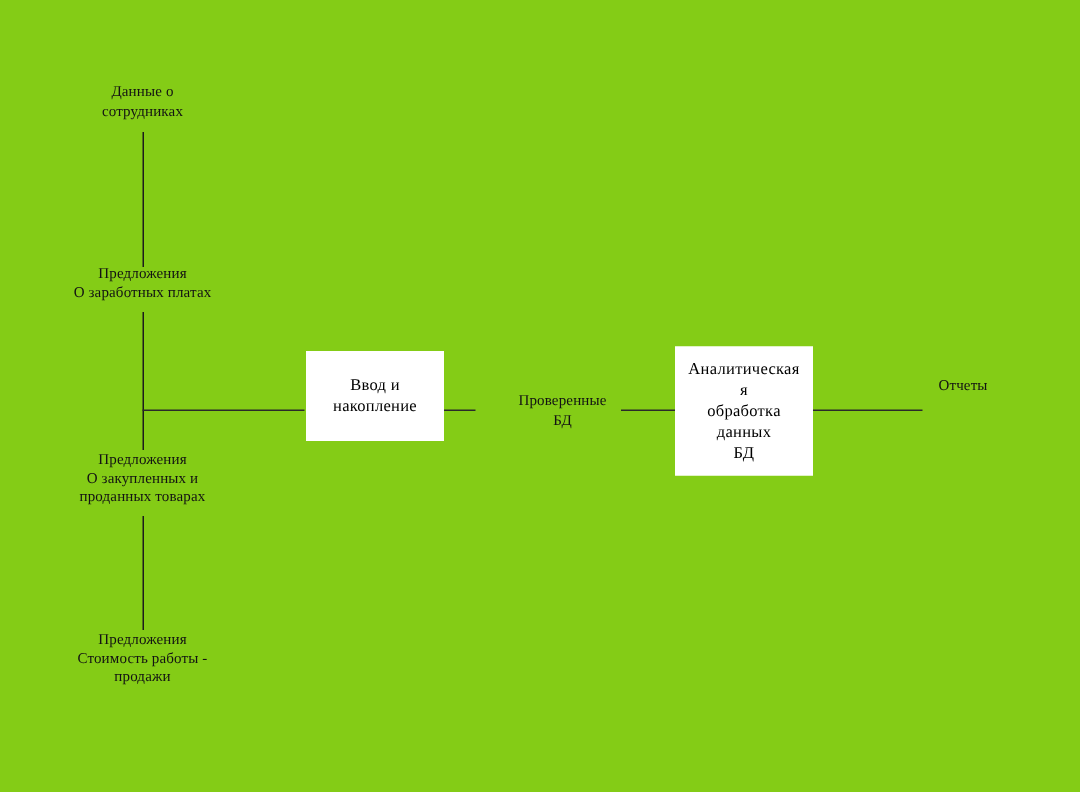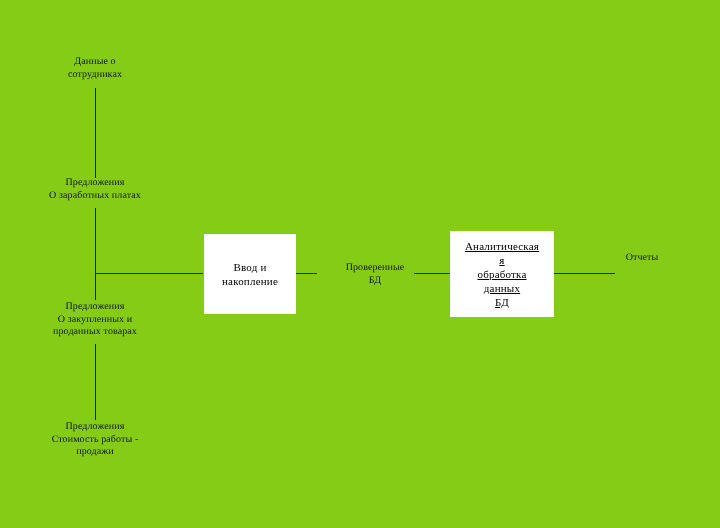--- a/index.html
+++ b/index.html
@@ -83,29 +83,29 @@
 
   <div class="connector-v" style="left:95px; top:88px; height:90px;"></div>
   <div class="connector-v" style="left:95px; top:208px; height:92px;"></div>
   <div class="connector-v" style="left:95px; top:344px; height:76px;"></div>
   <div class="connector" style="left:95px; top:273px; width:108px;"></div>
 
   <div class="connector" style="left:295px; top:273px; width:22px;"></div>
   <div class="connector" style="left:414px; top:273px; width:36px;"></div>
   <div class="connector" style="left:541px; top:273px; width:74px;"></div>
 
-  <div class="process-box" style="left:204px; top:234px; width:92px; height:80px;">
+  <div class="process-box" style="left:204px; top:234px; width:92px; height:60px;">
     <div class="box-text">Ввод и
 накопление</div>
   </div>
 
   <div class="dim-label" style="left:329px; top:262px; width:92px;">Проверенные
 БД</div>
 
-  <div class="process-box" style="left:450px; top:231px; width:104px; height:86px;text-decoration:underline;">
+  <div class="process-box" style="left:450px; top:231px; width:92px; height:86px;">
     <div class="box-text">Аналитическая
 я
 обработка
 данных
 БД</div>
   </div>
 
   <div class="dim-label" style="left:605px; top:252px; width:74px;">Отчеты</div>
 
 </div>

